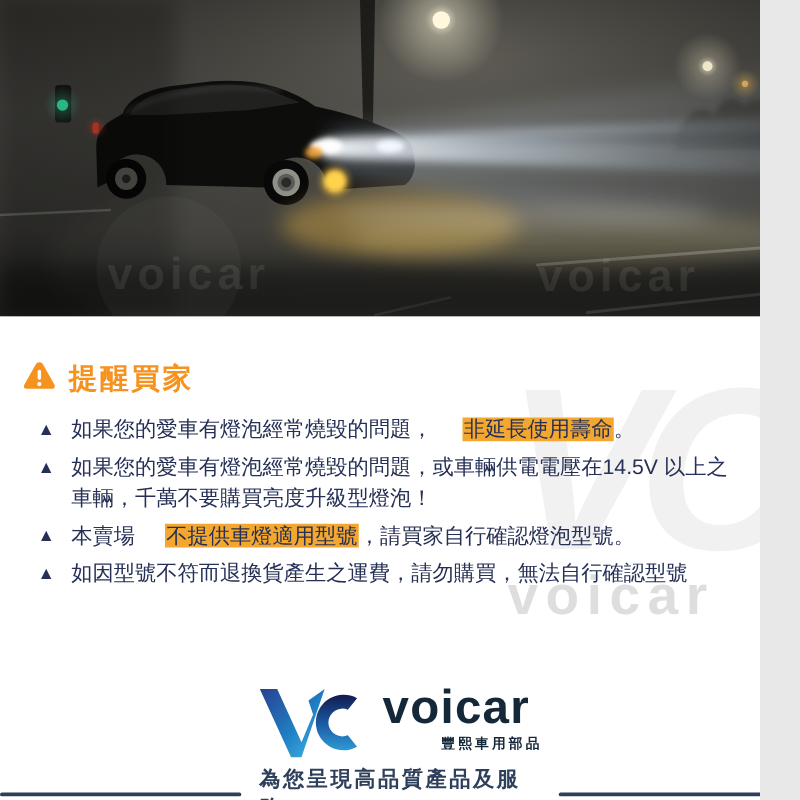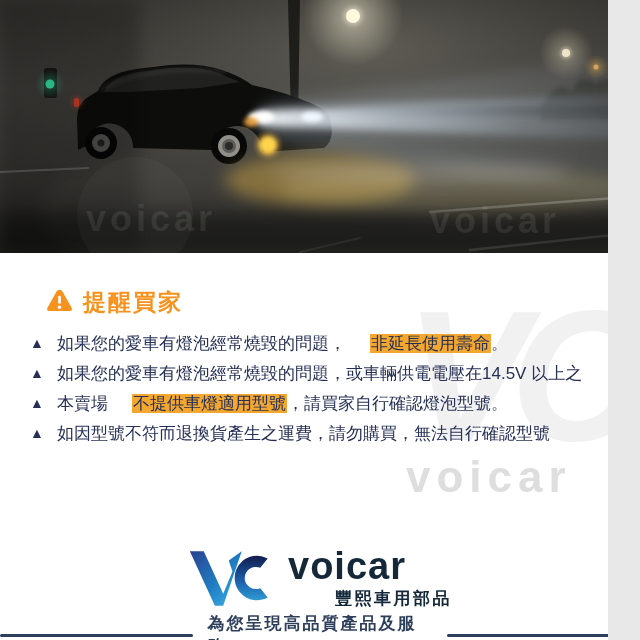--- a/index.html
+++ b/index.html
@@ -11,35 +11,35 @@
   .photo-wm{position:absolute;color:rgba(215,215,210,0.10);font-weight:bold;
             font-size:36px;letter-spacing:4px;pointer-events:none;}
   .photo-wm.left{left:86px;top:198px;}
   .photo-wm.right{left:430px;top:200px;}
   
   .wm-vc{position:absolute;right:-18px;top:296px;font-size:185px;line-height:160px;
          font-weight:bold;font-style:italic;color:#f1f1f1;letter-spacing:-18px;pointer-events:none;}
   .wm-voicar{position:absolute;left:406px;top:452px;font-size:44px;font-weight:bold;
              color:#dedede;letter-spacing:6px;pointer-events:none;}
   
-  .notice-head{position:absolute;left:46px;top:287px;display:flex;align-items:center;gap:10px;}
+  .notice-head{position:absolute;left:18px;top:287px;display:flex;align-items:center;gap:10px;}
   .notice-title{font-size:23px;font-weight:bold;color:#F6921E;letter-spacing:2px;}
   .notice-list{position:absolute;left:30px;top:331px;width:588px;}
   .notice-item{display:flex;font-size:17px;line-height:25px;color:#263056;margin-bottom:5px;}
   .marker{flex:0 0 27px;width:27px;font-size:14px;line-height:25px;color:#263056;}
   .itext{flex:1;}
   .hl{background:#F3A72E;padding:0 1px;margin-left:24px;}
   .ln{white-space:nowrap;}
   
   .brand{position:absolute;left:0;top:549px;width:640px;display:flex;
          justify-content:center;align-items:flex-start;gap:12px;}
   .brand-mark svg{display:block;}
   .brand-text{display:flex;flex-direction:column;align-items:flex-start;}
   .brand-name{font-size:38px;line-height:34px;font-weight:bold;color:#14283A;letter-spacing:1px;}
-  .brand-sub{font-size:17px;font-weight:bold;color:#14283A;letter-spacing:2.5px;margin-top:4px;margin-left:47px;}
+  .brand-sub{font-size:11px;font-weight:bold;color:#14283A;letter-spacing:2.5px;margin-top:4px;margin-left:47px;}
   
   .slogan{position:absolute;left:0;top:612px;width:640px;display:flex;
           align-items:center;justify-content:center;gap:14px;}
   .slogan-line{height:3px;width:196px;background:#2E3F5C;border-radius:2px;}
   .slogan-text{font-size:17px;font-weight:bold;color:#2E3F5C;letter-spacing:2px;
                text-shadow:0 0 3px #fff,0 0 3px #fff;}
 </style>
 </head>
 <body>
 
@@ -197,20 +197,21 @@
 
     <div class="notice-item">
       <span class="marker">▲</span>
       <span class="itext"><span>如果您的愛車有燈泡經常燒毀的問題，</span><span class="hl">非延長使用壽命</span><span>。</span></span>
     </div>
 
     <div class="notice-item">
       <span class="marker">▲</span>
       <span class="itext">
         <div class="ln">如果您的愛車有燈泡經常燒毀的問題，或車輛供電電壓在14.5V 以上之</div>
+        <div class="ln">車輛，千萬不要購買亮度升級型燈泡！</div>
       </span>
     </div>
 
     <div class="notice-item">
       <span class="marker">▲</span>
       <span class="itext"><span>本賣場</span><span class="hl">不提供車燈適用型號</span><span>，請買家自行確認燈泡型號。</span></span>
     </div>
 
     <div class="notice-item">
       <span class="marker">▲</span>

